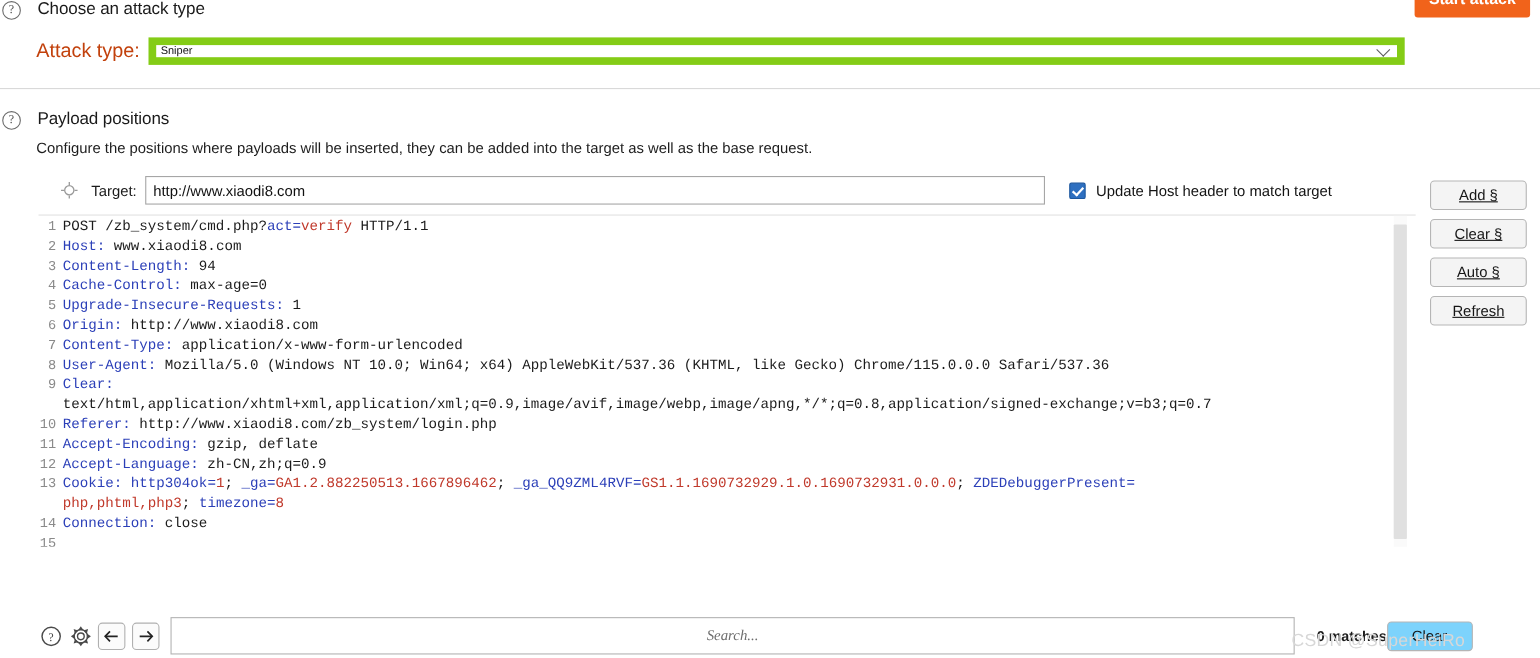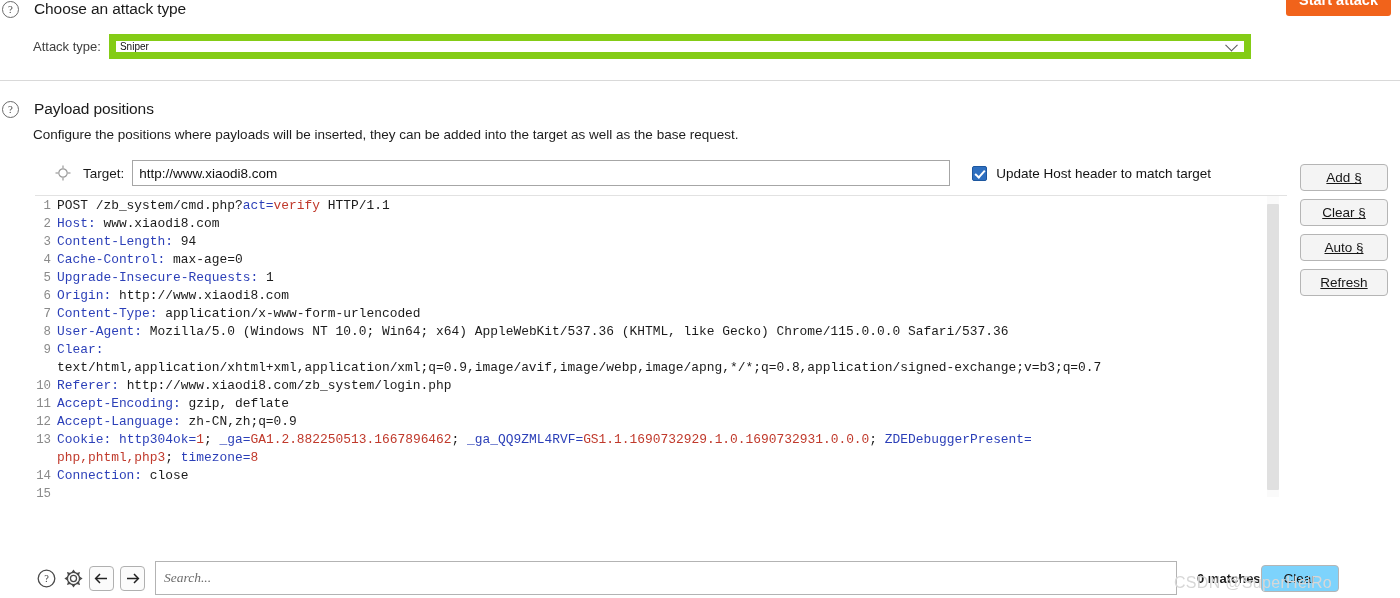--- a/index.html
+++ b/index.html
@@ -40,21 +40,21 @@
     font-family: "Liberation Sans", sans-serif;
     padding: 7px 13px 8px 13px;
     cursor: pointer;
     height: 32px;
   }
 
   .attack-row {
     display: flex; align-items: center;
     margin: 16px 0 0 0; padding-left: 33px;
   }
-  .attack-label { font-size: 13px; color: #404040; margin-right: 8px; }
+  .attack-label { font-size: 18px; color: #c2410c; margin-right: 8px; }
   .combo {
     position: relative;
     width: 1142px; height: 25px;
     border: 7px solid #84cc16; background: #ffffff;
     display: flex; align-items: center;
     padding-left: 4px;
     font-size: 10px; color: #101010;
     cursor: pointer;
   }
   .combo .chev {
@@ -192,20 +192,21 @@
     display: flex; align-items: center; justify-content: center;
     cursor: pointer;
   }
   .search-input {
     width: 1022px; height: 25px;
     border: 1px solid #b3b3b3; background: #fff;
     font-family: "Liberation Serif", serif;
     font-style: italic; font-size: 13.5px;
     color: #6d6d6d; padding: 16px 8px;
     margin-left: 4px;
+    text-align: center;
   }
   .search-input::placeholder { color: #6d6d6d; opacity: 1; font-style: italic; }
   .matches {
     font-size: 13px; font-weight: bold; color: #1c1c1c;
     margin-left: 20px; white-space: nowrap;
   }
   .clear-btn {
     width: 78px; height: 27px;
     background: #7dd3fc; border: 1px solid #b5b5b5; border-radius: 4px;
     font-size: 13.5px; color: #161616;

